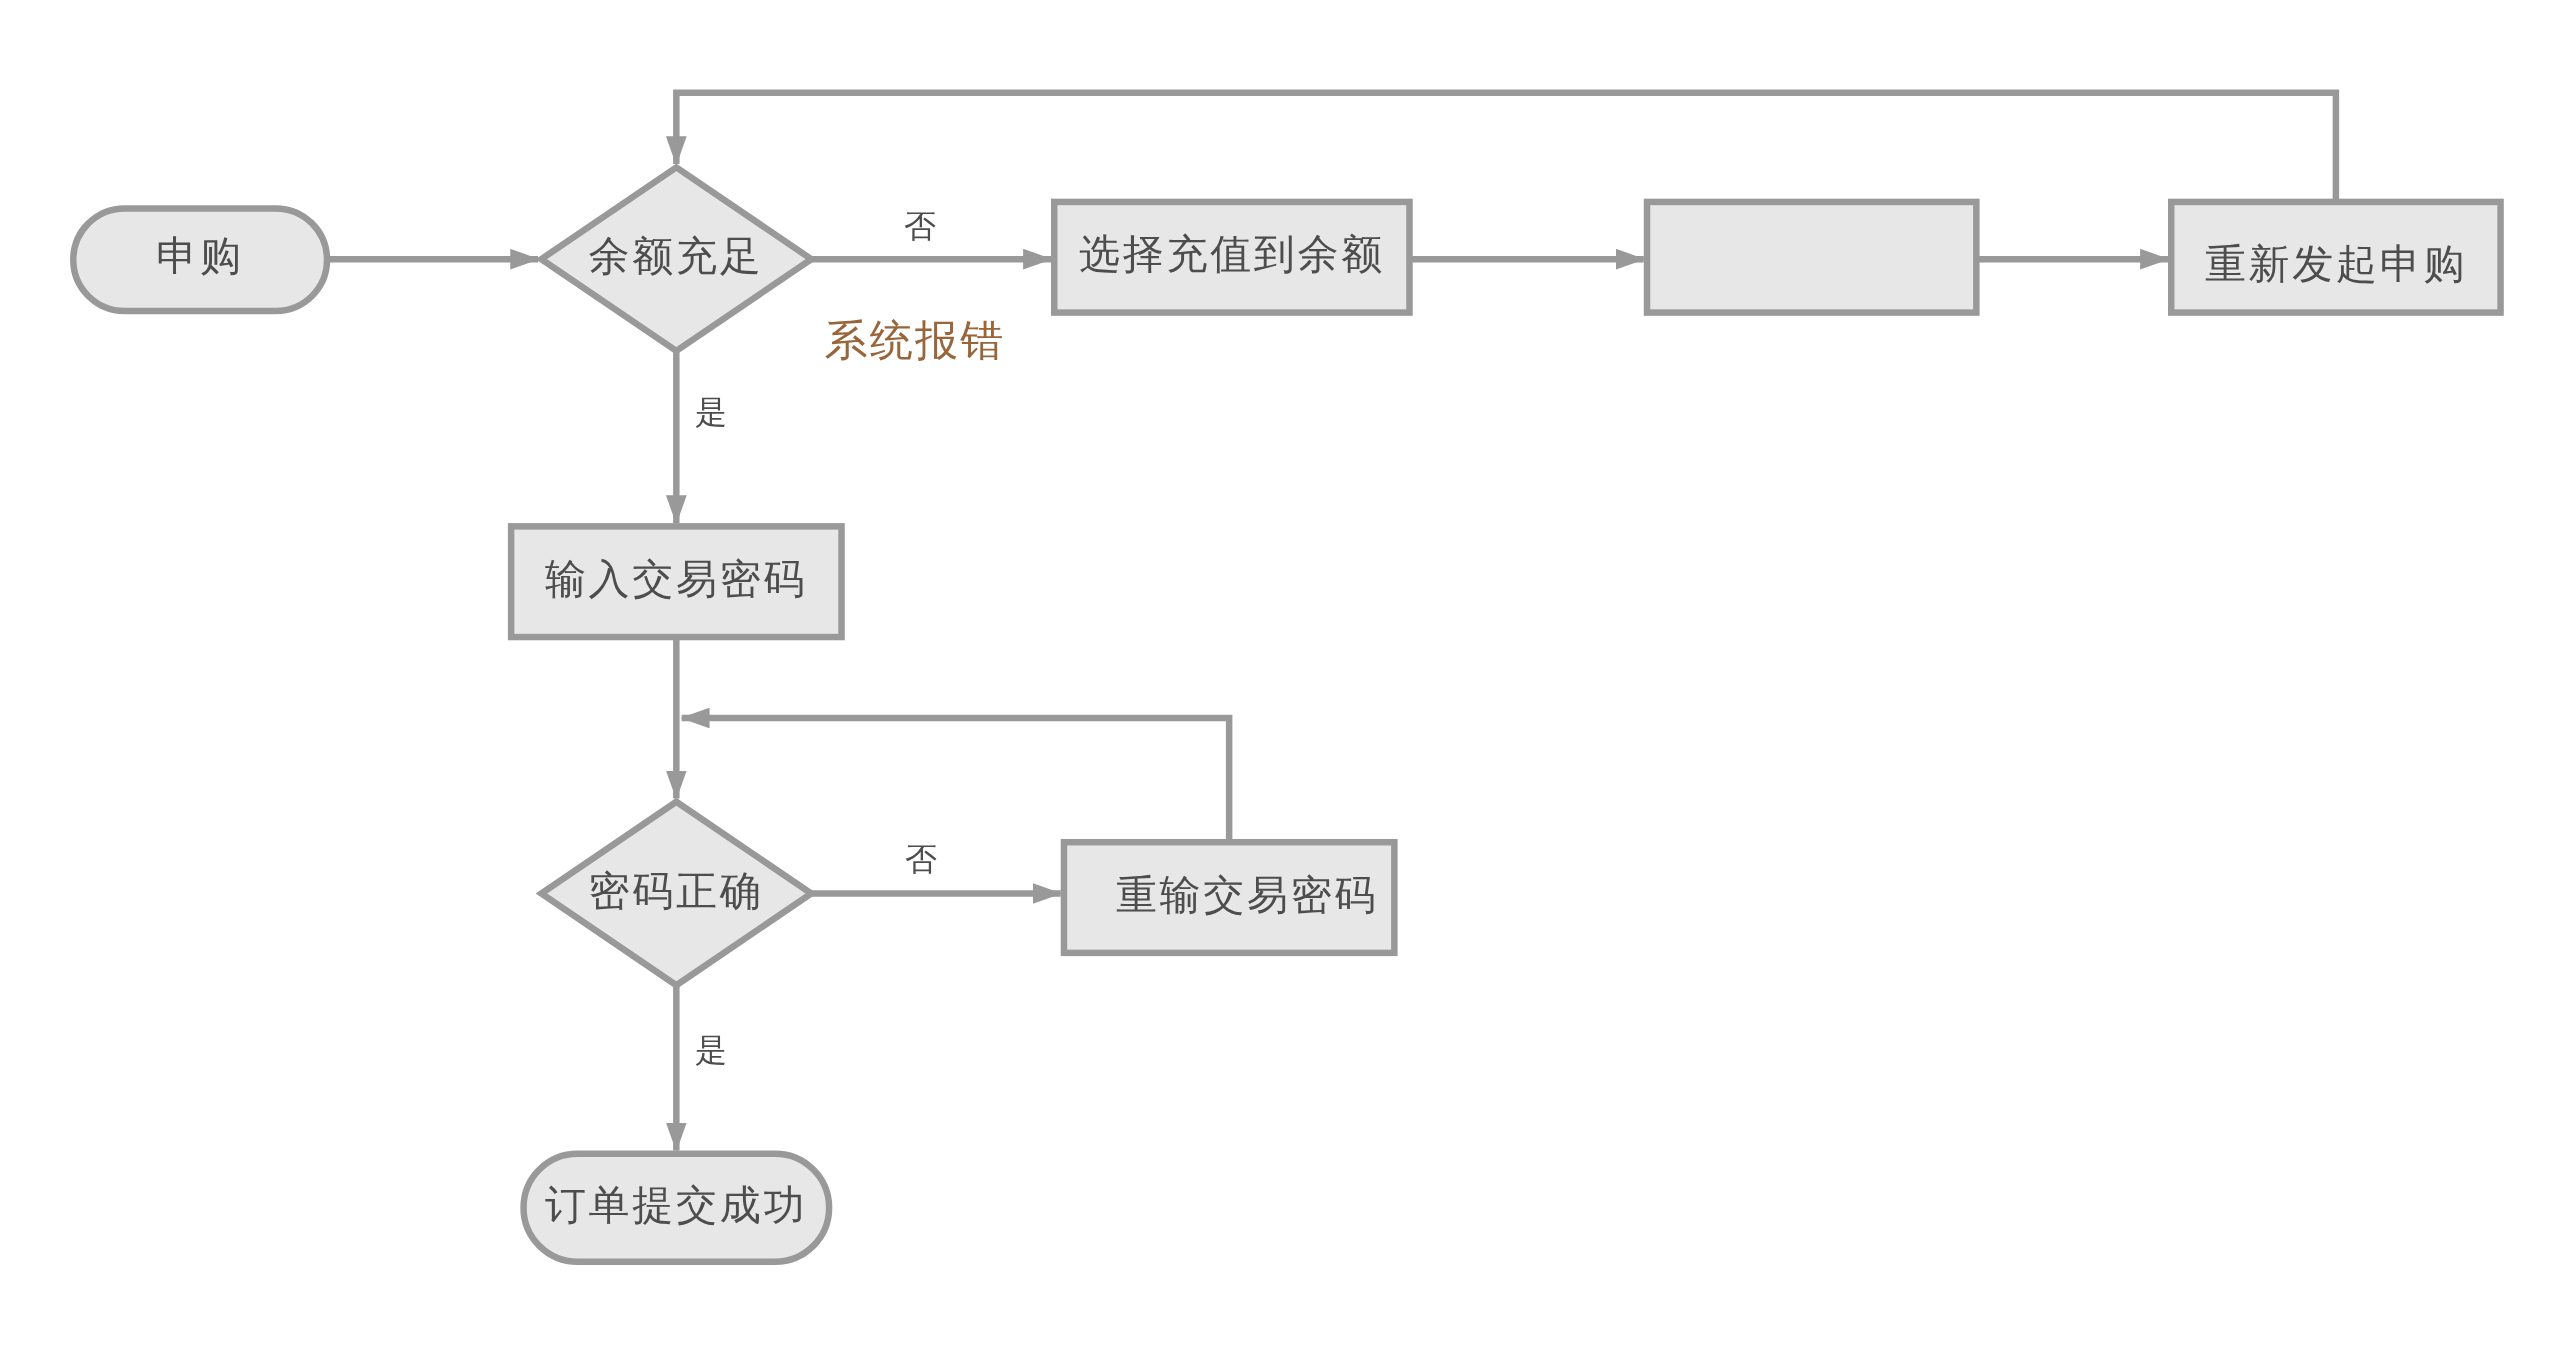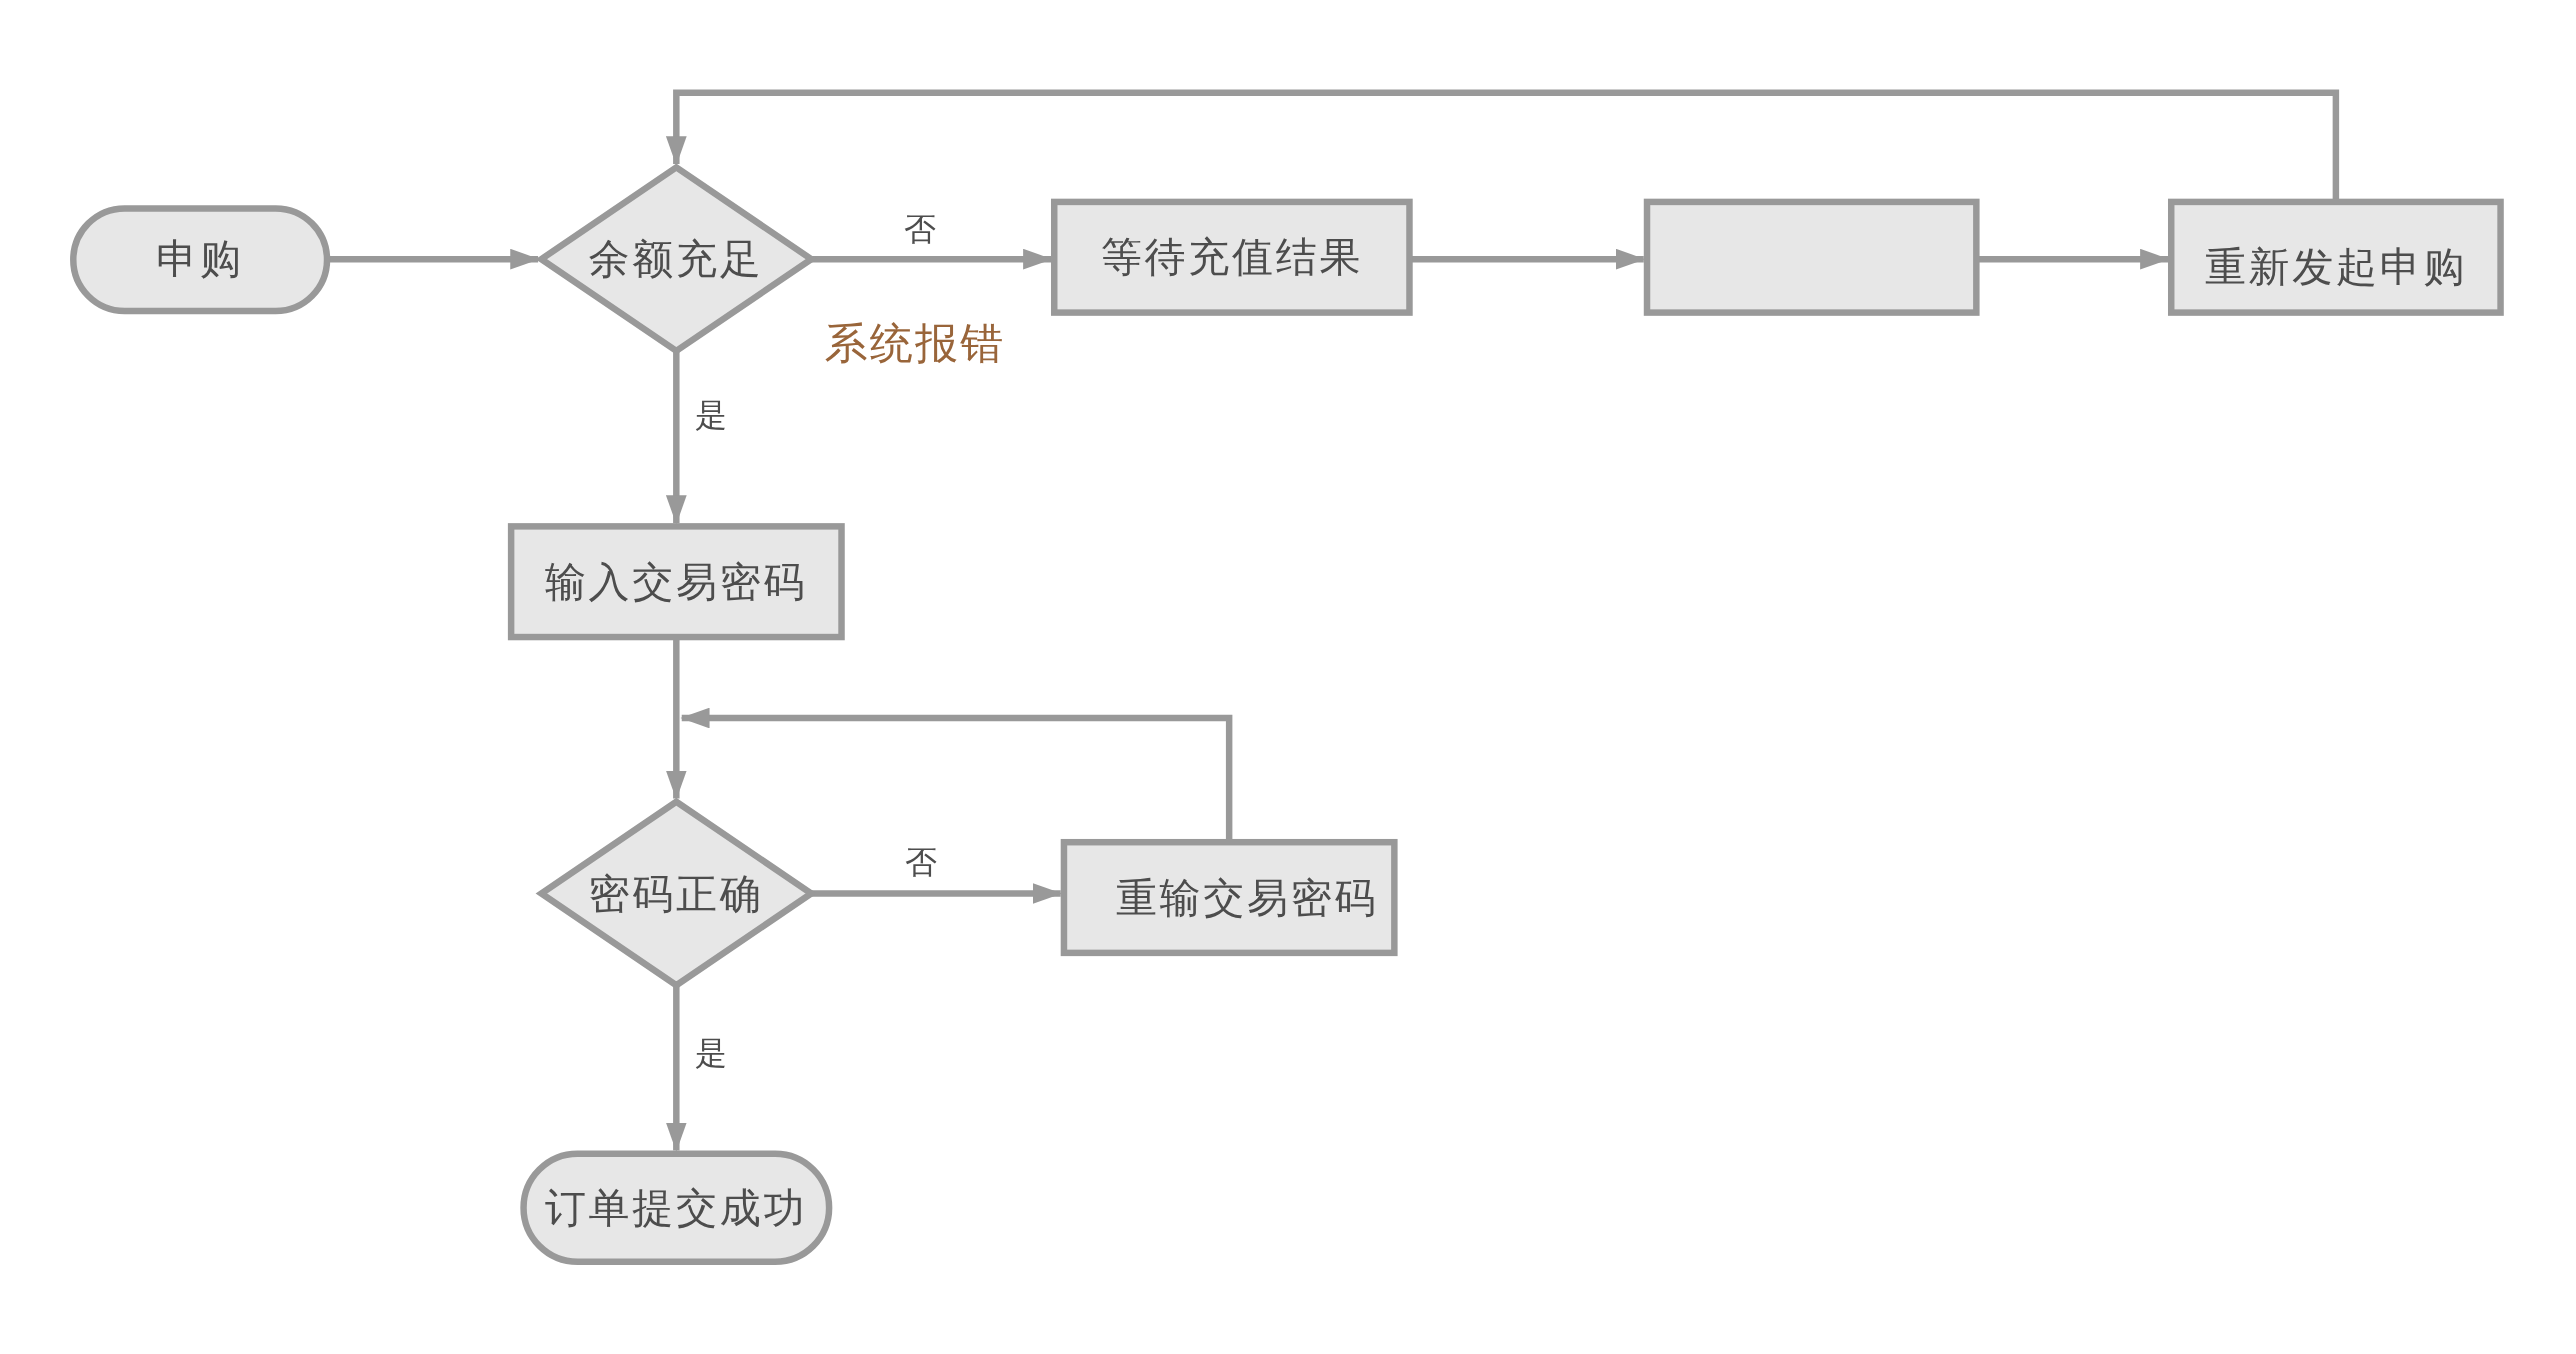--- a/index.html
+++ b/index.html
@@ -8,21 +8,21 @@
     --node-border:#999999;
     --connector:#999999;
     --node-text:#4d4d4d;
     --annotation-text:#99653a;
   }
   html,body{margin:0;padding:0;background:var(--background);}
   .canvas{
     position:relative;
     width:2576px;height:1354px;
     background:var(--background);
-    font-family:Liberation Serif, serif;
+    font-family:Liberation Mono, monospace;
     overflow:hidden;
   }
   svg.layer{position:absolute;left:0;top:0;width:2576px;height:1354px;}
   .shape{fill:var(--node-fill);stroke:var(--node-border);stroke-width:12;}
   .edge{fill:none;stroke:var(--connector);stroke-width:12;stroke-linejoin:miter;}
   .arrowhead{fill:var(--connector);}
   .label{
     position:absolute;
     transform:translate(-50%,-50%);
     color:var(--node-text);
@@ -63,21 +63,21 @@
     <rect class="shape" x="3050" y="374" width="610" height="205"></rect>
     <rect class="shape" x="4021" y="374" width="610" height="205"></rect>
     <rect class="shape" x="946" y="975" width="612" height="205"></rect>
     <polygon class="shape" points="1252,1485 1502,1655 1252,1825 1002,1655"></polygon>
     <rect class="shape" x="1970" y="1560" width="612" height="205"></rect>
     <rect class="shape" x="969" y="2137" width="566" height="200" rx="100" ry="100"></rect>
   </svg>
 
   <div class="label" style="left:200px;top:260px;">申购</div>
   <div class="label" style="left:676px;top:260px;">余额充足</div>
-  <div class="label" style="left:1232px;top:258px;">等待充值结果</div>
+  <div class="label" style="left:1232px;top:258px;">选择充值到余额</div>
   <div class="label" style="left:2336px;top:268px;">重新发起申购</div>
   <div class="label" style="left:676px;top:583px;">输入交易密码</div>
   <div class="label" style="left:676px;top:895px;">密码正确</div>
   <div class="label" style="left:1229px;top:899px;margin-left:18px;">重输交易密码</div>
   <div class="label" style="left:676px;top:1209px;">订单提交成功</div>
 
   <div class="label branch" style="left:920px;top:229px;">否</div>
   <div class="label branch" style="left:711px;top:415px;">是</div>
   <div class="label branch" style="left:921px;top:862px;">否</div>
   <div class="label branch" style="left:711px;top:1053px;">是</div>

